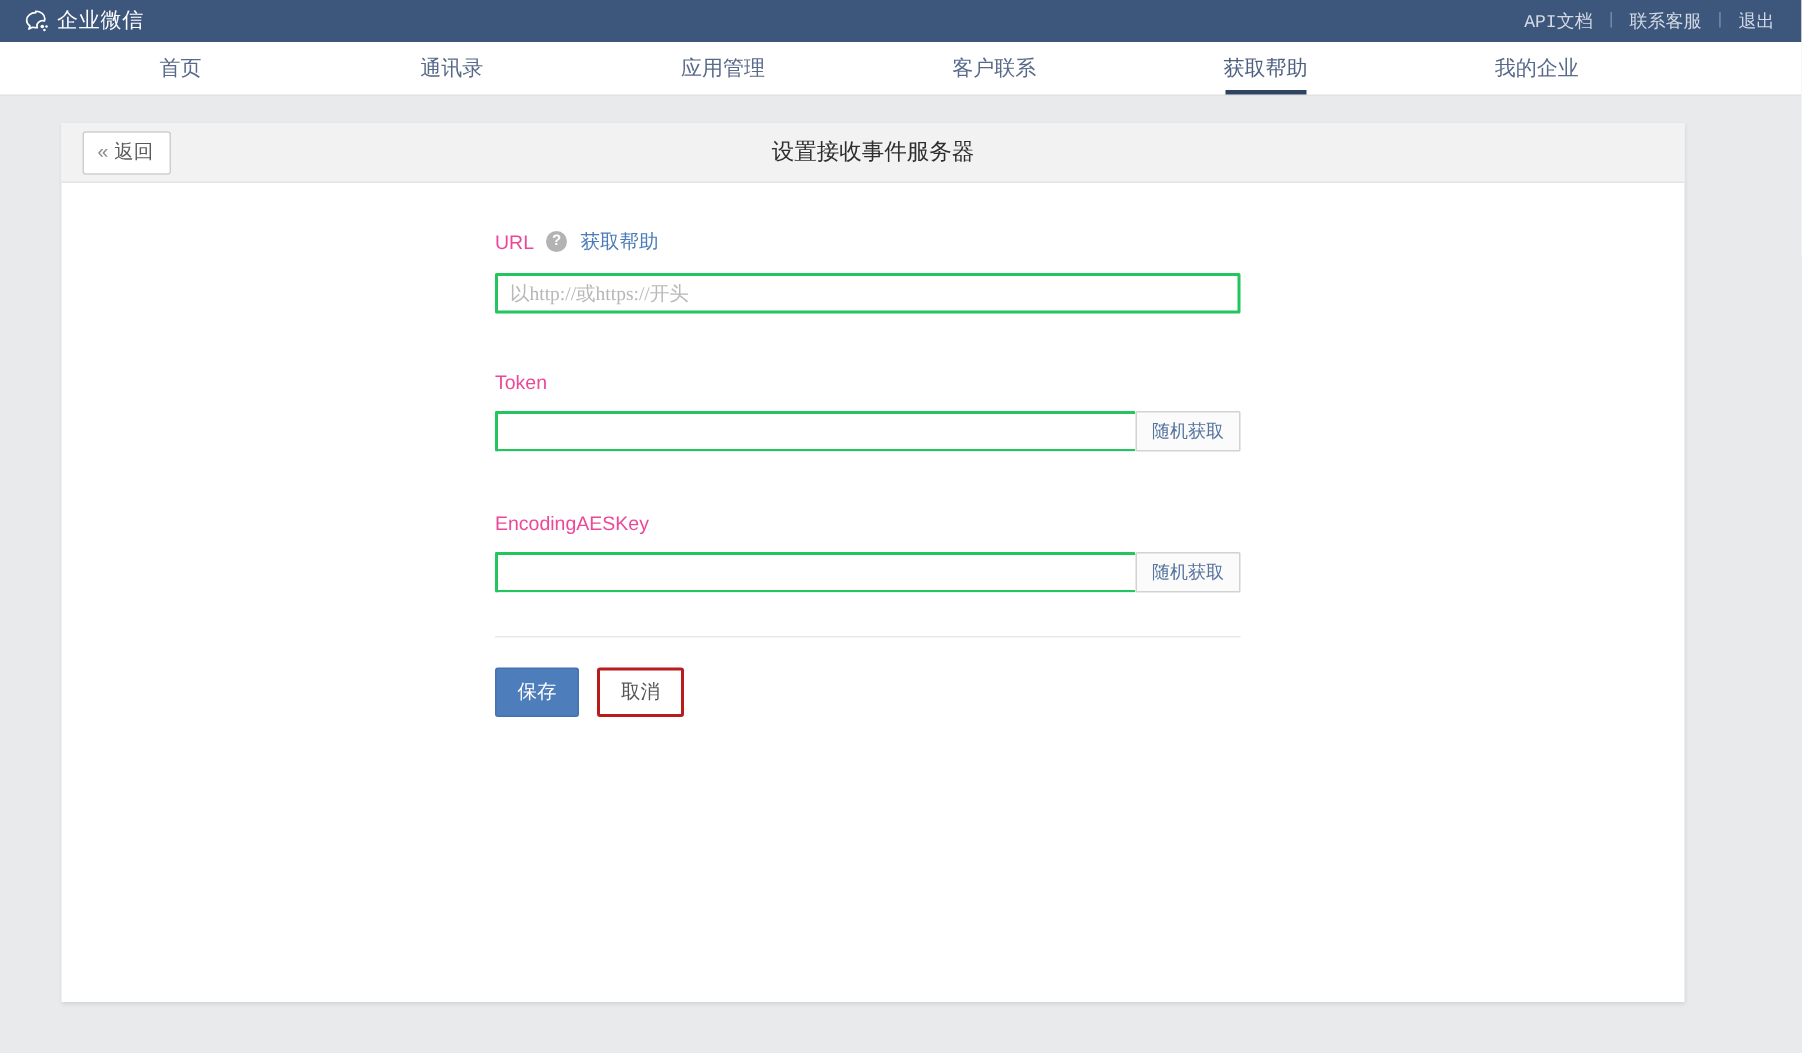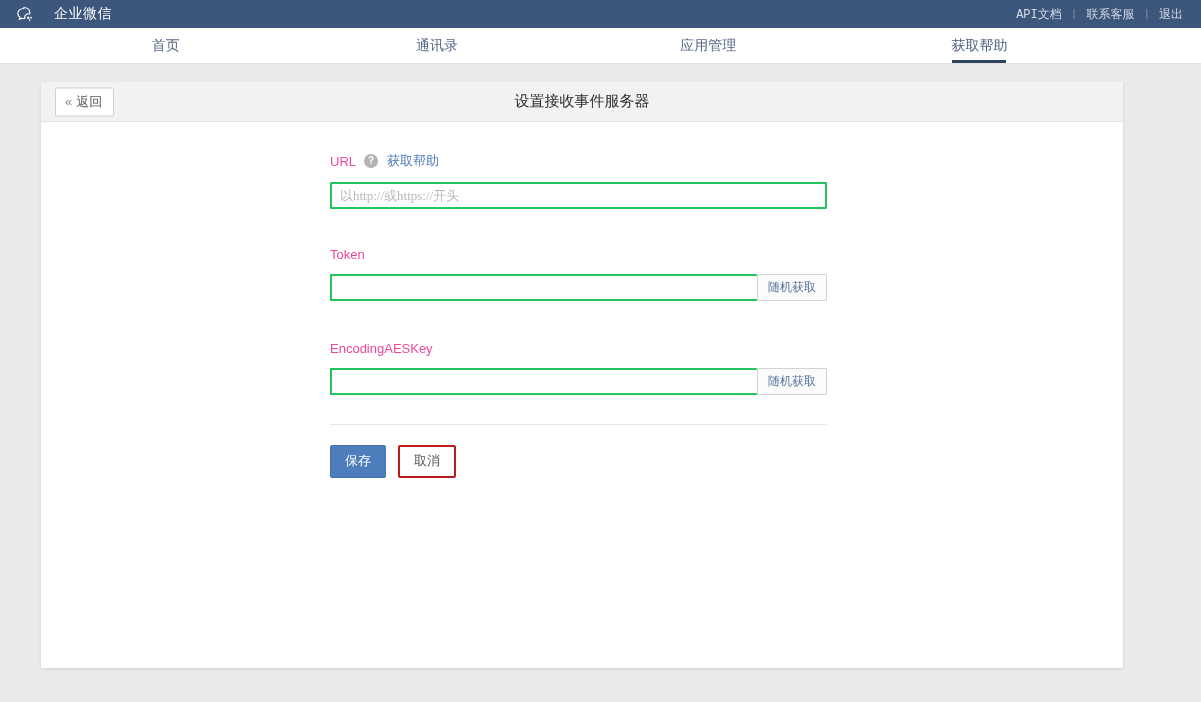--- a/index.html
+++ b/index.html
@@ -5,21 +5,21 @@
   * { margin: 0; padding: 0; box-sizing: border-box; }
   html, body { width: 1201px; height: 702px; overflow: hidden; }
   body { font-family: "Liberation Sans", "DejaVu Sans", sans-serif; background: #e9eaeb; }
 
   
   .topbar {
     height: 28px; background: #3d567c; color: #fff;
     display: flex; align-items: center; justify-content: space-between;
     padding: 0 16px;
   }
-  .brand { display: flex; align-items: center; gap: 21px; cursor: pointer; justify-content: space-between; }
+  .brand { display: flex; align-items: center; gap: 5px; cursor: pointer; justify-content: space-between; }
   .brand-icon { width: 17px; height: 17px; display: block; }
   .brand-name { font-size: 14px; color: #fefefe; letter-spacing: 0.5px; }
   .topbar-links { display: flex; align-items: center; font-size: 12px; color: #d3dae4; font-family: Liberation Mono, monospace; }
   .topbar-link { cursor: pointer; padding: 0 2px; }
   .topbar-sep { color: #7d90ab; margin: 0 7px; font-size: 11px; }
 
   
   .mainnav {
     height: 36px; background: #ffffff; border-bottom: 1px solid #dfe1e3;
     display: flex; padding: 0 86px 0 30px;
@@ -109,21 +109,23 @@
     <span class="topbar-link">联系客服</span>
     <span class="topbar-sep">|</span>
     <span class="topbar-link">退出</span>
   </div>
 </div>
 
 <div class="mainnav">
   <div class="nav-item">首页</div>
   <div class="nav-item">通讯录</div>
   <div class="nav-item">应用管理</div>
+  <div class="nav-item">客户联系</div>
   <div class="nav-item active">获取帮助</div>
+  <div class="nav-item">我的企业</div>
 </div>
 
 <div class="page-bg">
   <div class="card">
 
     <div class="card-header">
       <button class="back-btn">
         <span class="back-chevron">«</span>
         <span>返回</span>
       </button>

